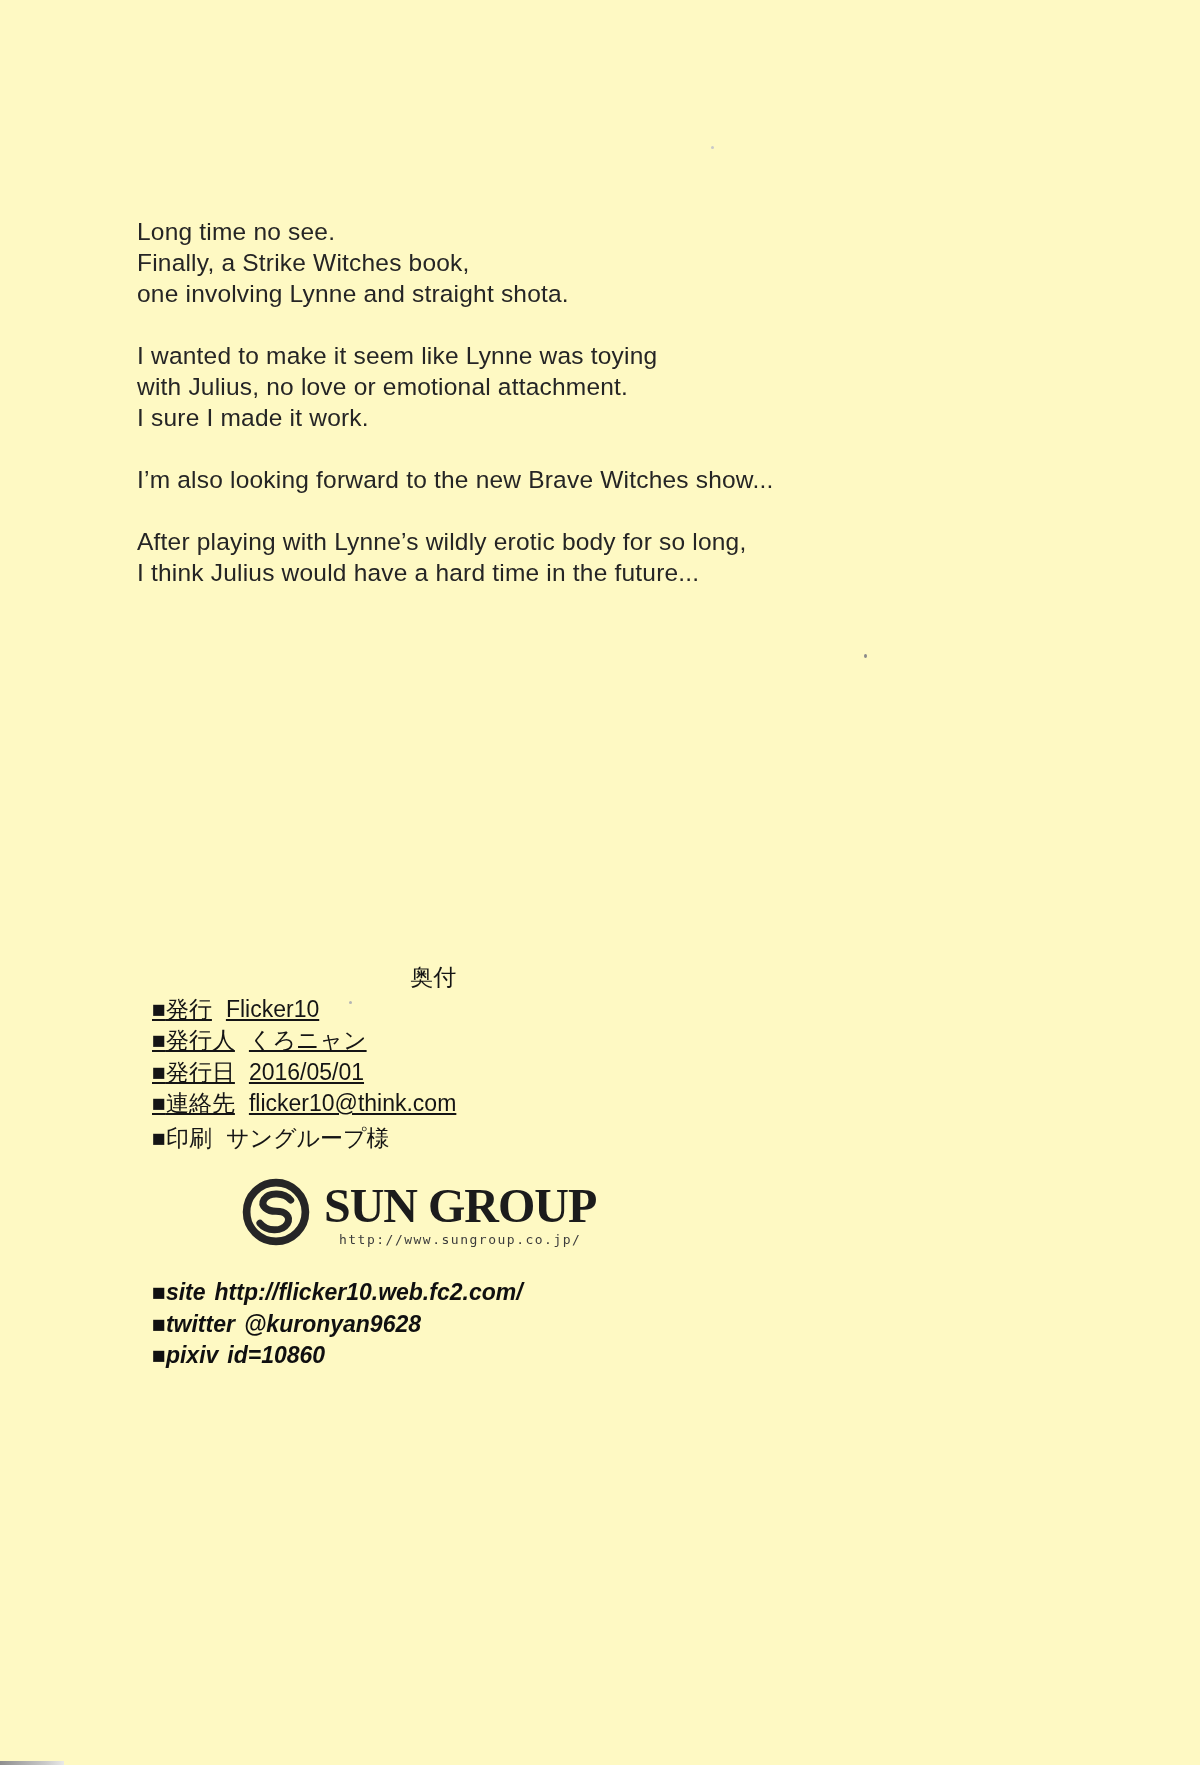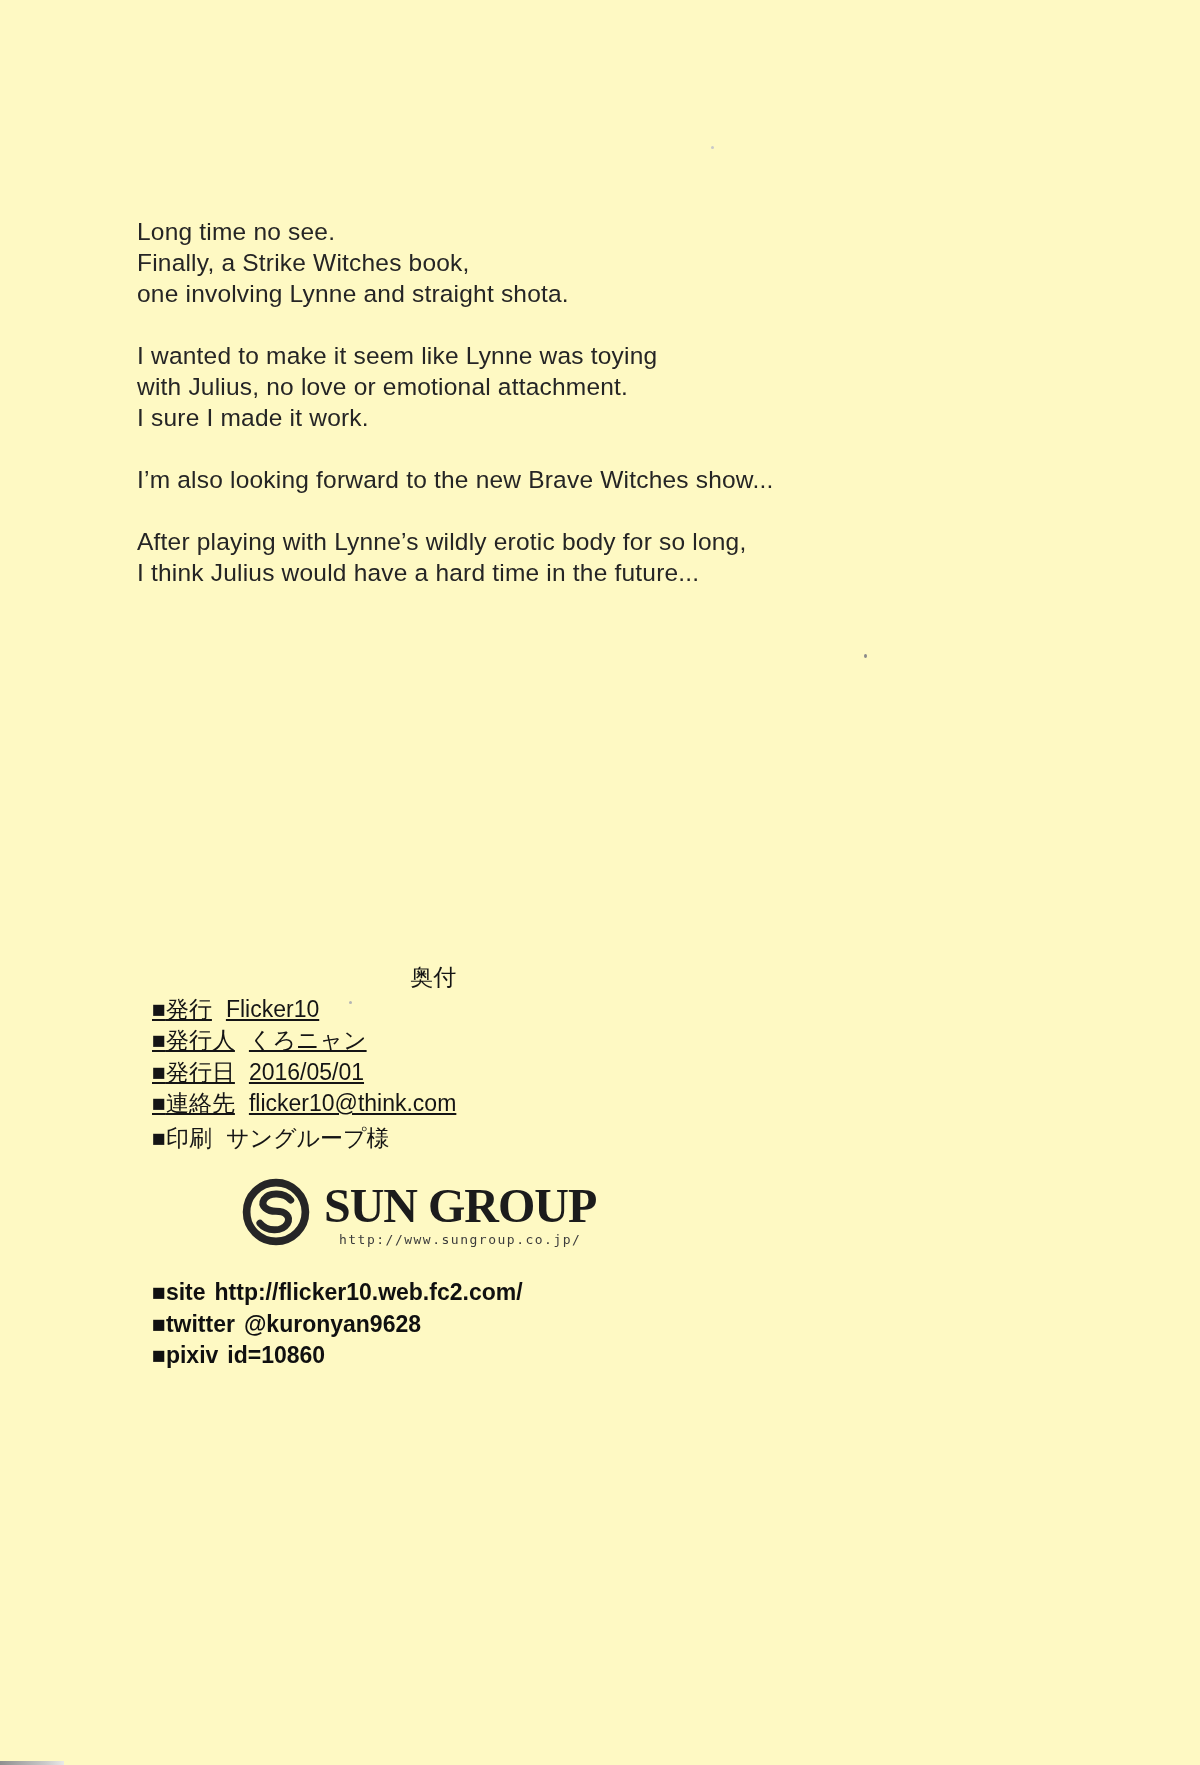--- a/index.html
+++ b/index.html
@@ -35,21 +35,21 @@
   }
   .logo-url{
     font-family:"DejaVu Sans Mono","Liberation Mono",monospace;
     font-size:13px;letter-spacing:1.5px;color:#3c3c3c;margin-top:2px;white-space:nowrap;
   }
   
   .links{
     position:absolute;left:152px;top:1277px;
     font-size:23px;line-height:31.5px;font-weight:bold;color:#101010;
   }
-  .link-row{white-space:nowrap;}
+  .link-row{white-space:nowrap;font-style:italic;}
   .lv{margin-left:9px;}
   
   .speck{position:absolute;border-radius:50%;}
   .speck-a{left:711px;top:146px;width:3px;height:3px;background:#c9c9c9;}
   .speck-b{left:864px;top:654px;width:3px;height:4px;background:#8a8a8a;}
   .speck-c{left:349px;top:1001px;width:3px;height:3px;background:#b5b5b5;}
   .corner-bar{
     position:absolute;left:0;top:1761px;width:64px;height:4px;
     background:linear-gradient(to right,#8f8f8f,#c9c9c9 70%,#e9e9e8);
   }

